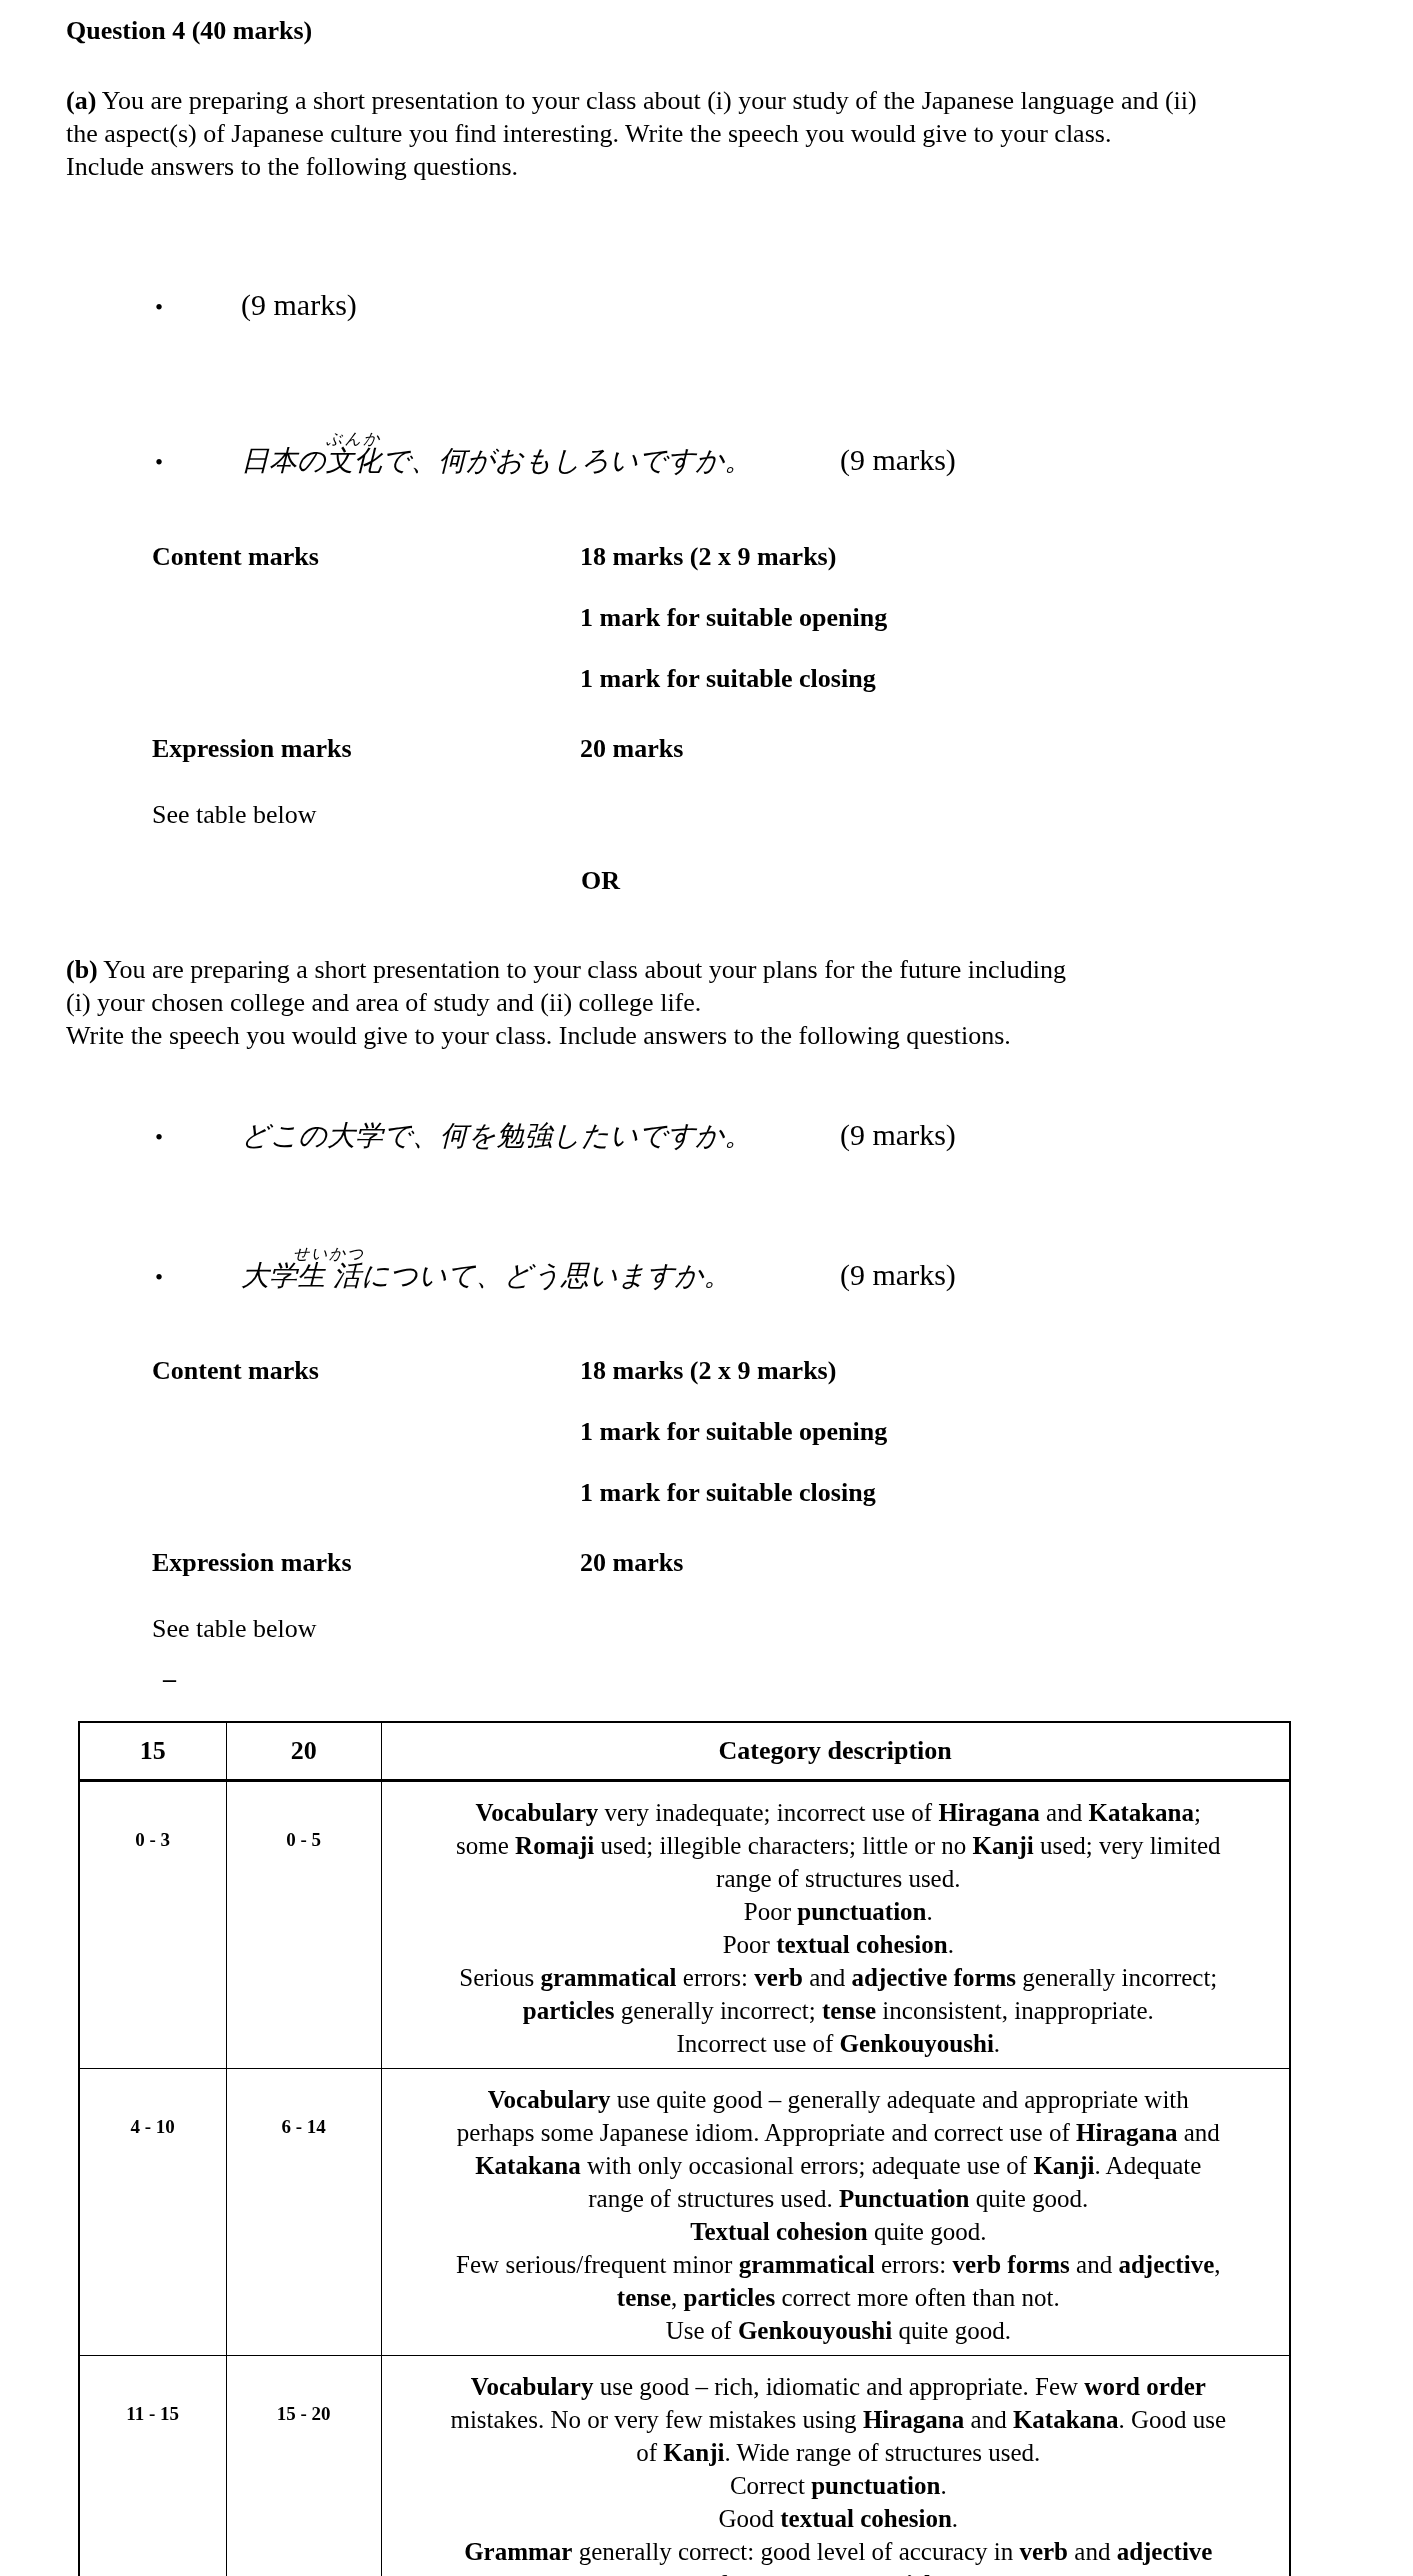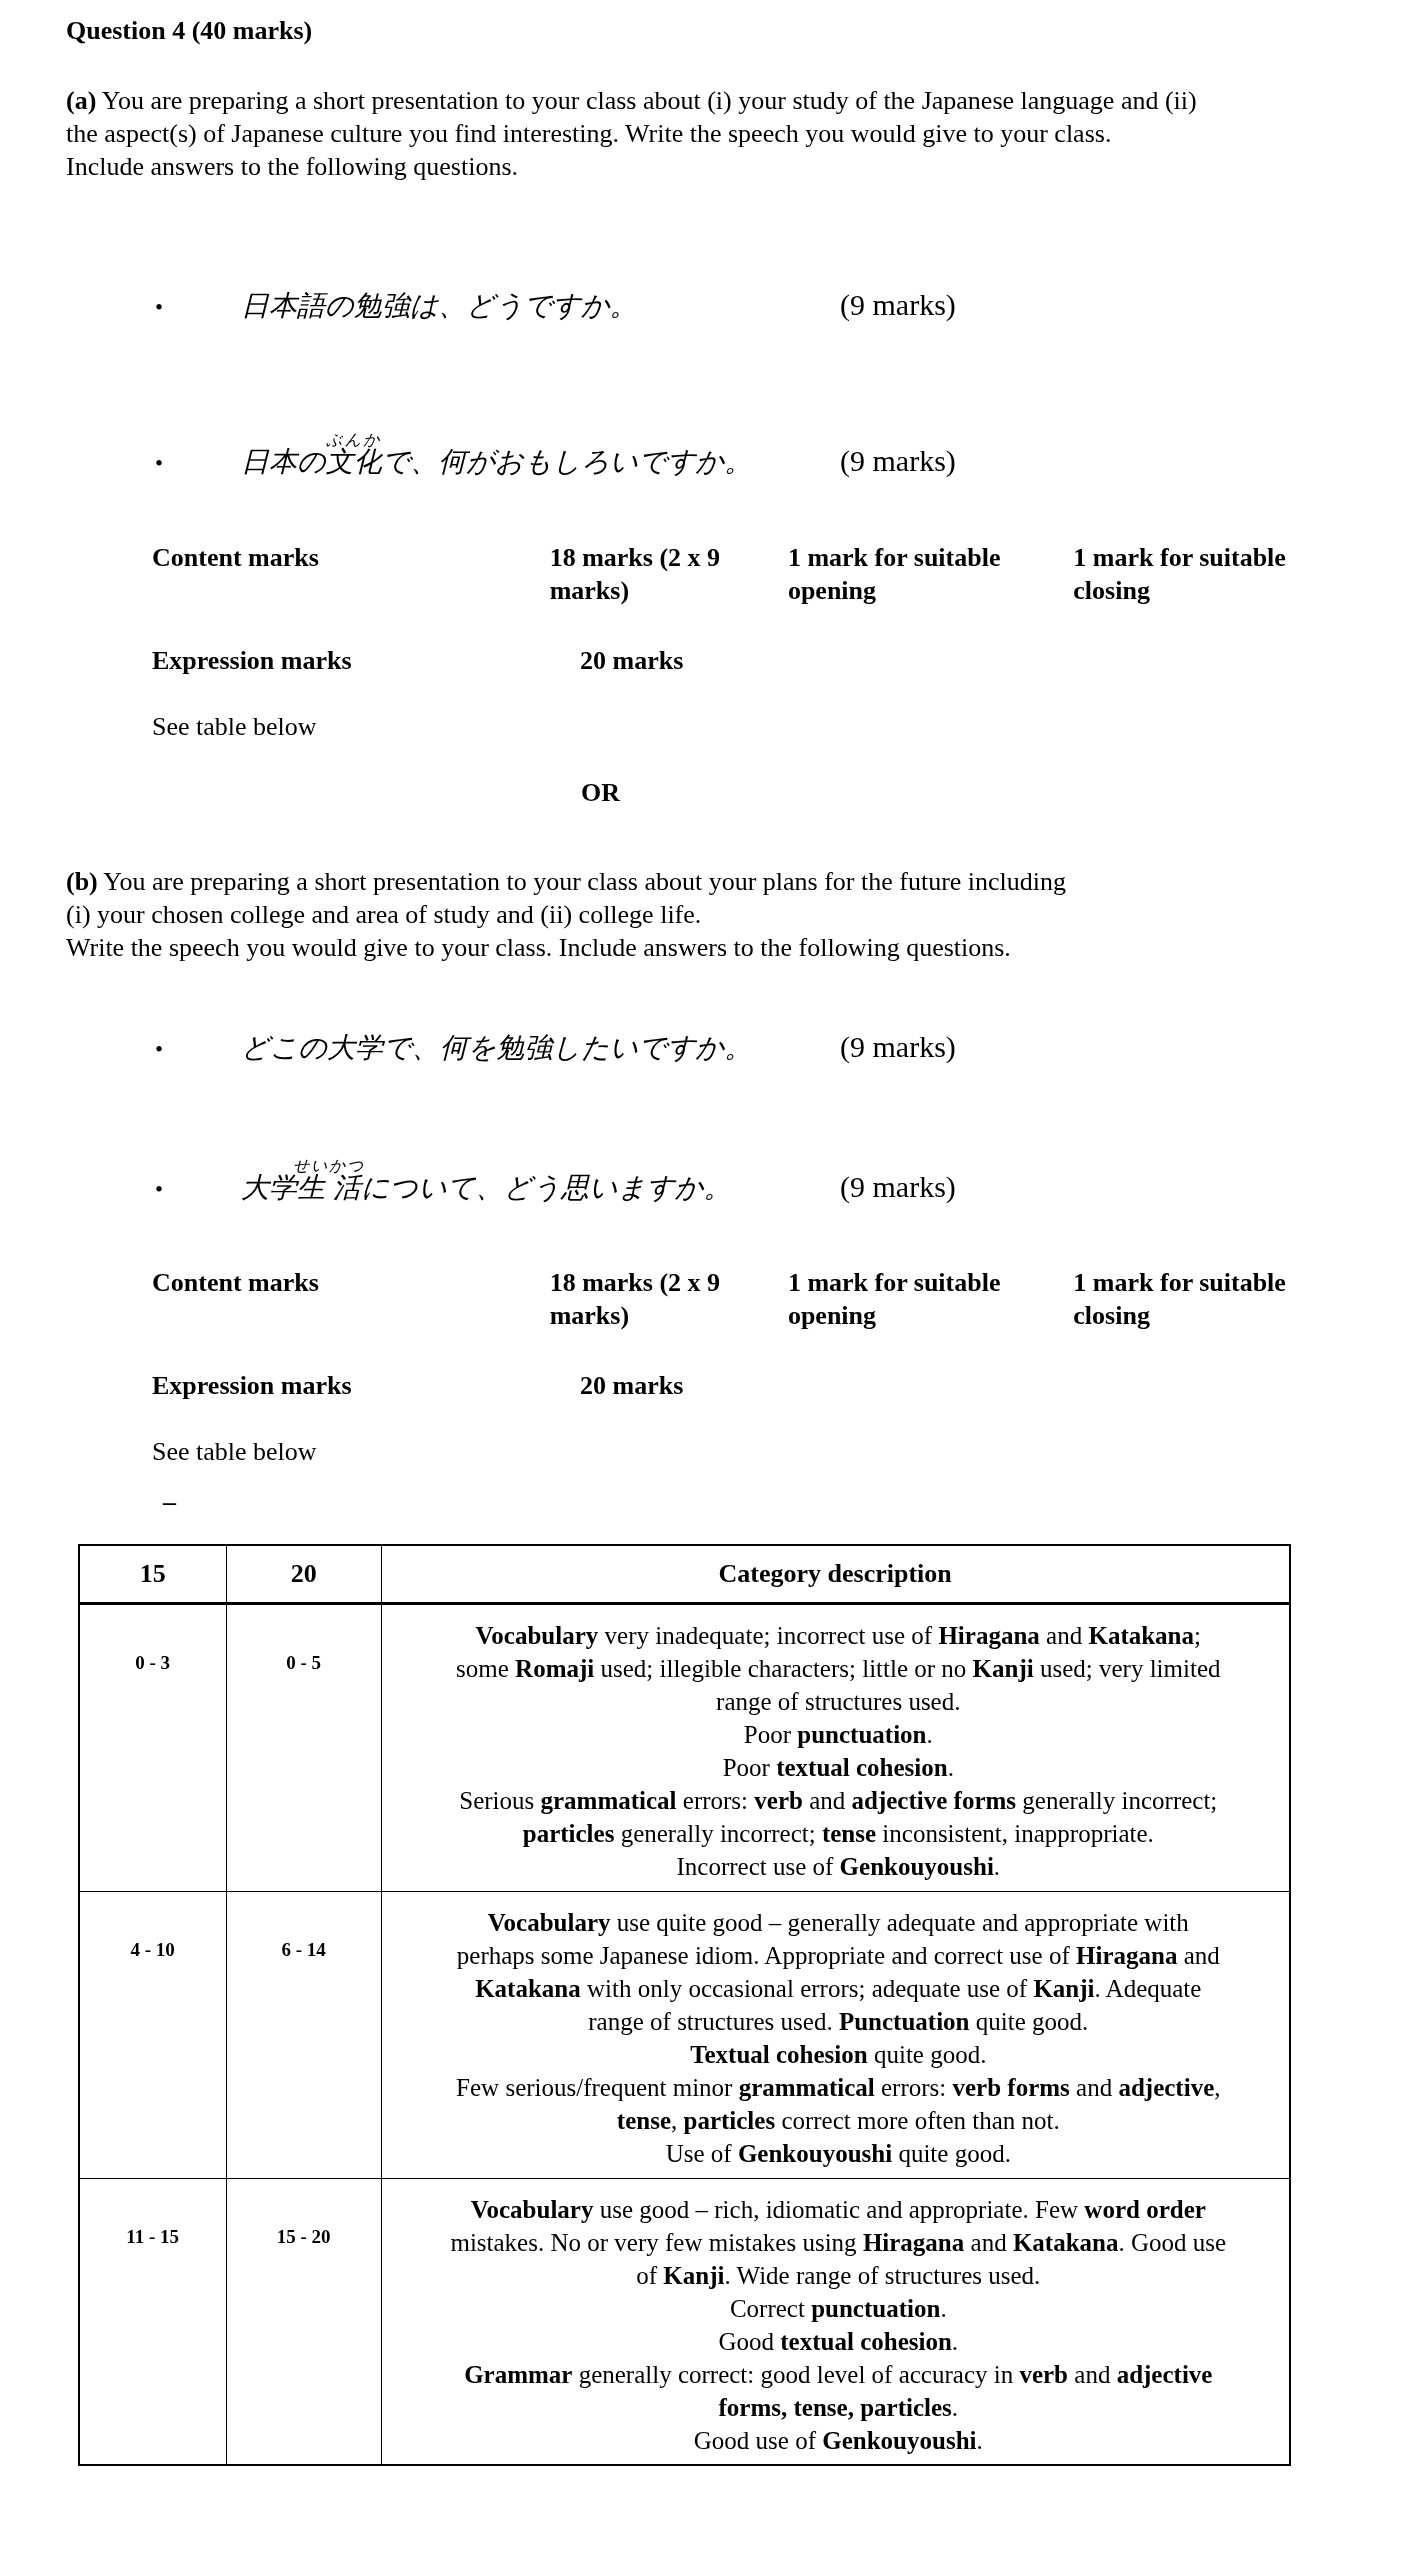--- a/index.html
+++ b/index.html
@@ -22,21 +22,21 @@
   .bullet-row .marks{font-size:30px;}
   .bullet-1{margin-top:105px;}
   .bullet-2{margin-top:109px;}
   .bullet-3{margin-top:66px;}
   .bullet-4{margin-top:93px;}
 
   .marks-block{margin-top:62px;}
   .marks-block-b{margin-top:61px;}
   .marks-row{display:flex;align-items:flex-start;}
   .marks-label{margin-left:86px;width:428px;font-weight:bold;line-height:33px;}
-  .marks-values{display:flex;font-weight:bold;}
+  .marks-values{display:flex;flex-direction:column;font-weight:bold;gap:28px;}
   .marks-values .vline{line-height:33px;}
   .marks-row.expression{margin-top:37px;}
   .see-table{margin-left:86px;margin-top:33px;line-height:33px;}
 
   .or-divider{width:1069px;text-align:center;margin-top:33px;font-weight:bold;line-height:33px;}
 
   .dash-mark{margin-left:97px;margin-top:22px;line-height:23px;font-weight:bold;}
 
   table.mark-table{
     border-collapse:collapse;table-layout:fixed;
@@ -67,21 +67,20 @@
 
 
   <div class="para para-a">
       <div class="tline"><span class="b">(a)</span><span> You are preparing a short presentation to your class about (i) your study of the Japanese language and (ii)</span></div>
       <div class="tline"><span>the aspect(s) of Japanese culture you find interesting. Write the speech you would give to your class.</span></div>
       <div class="tline"><span>Include answers to the following questions.</span></div>
     </div>
 
   <div class="bullet-row bullet-1">
     <span class="dot">•</span>
-    <span class="jp"><span>日本語の勉強は、どうですか。</span><ruby><span></span><rt></rt></ruby><span></span></span>
     <span class="marks">(9 marks)</span>
   </div>
 
   <div class="bullet-row bullet-2">
     <span class="dot">•</span>
     <span class="jp"><span>日本の</span><ruby><span>文化</span><rt>ぶんか</rt></ruby><span>で、何がおもしろいですか。</span></span>
     <span class="marks">(9 marks)</span>
   </div>
 
   <div class="marks-block">

